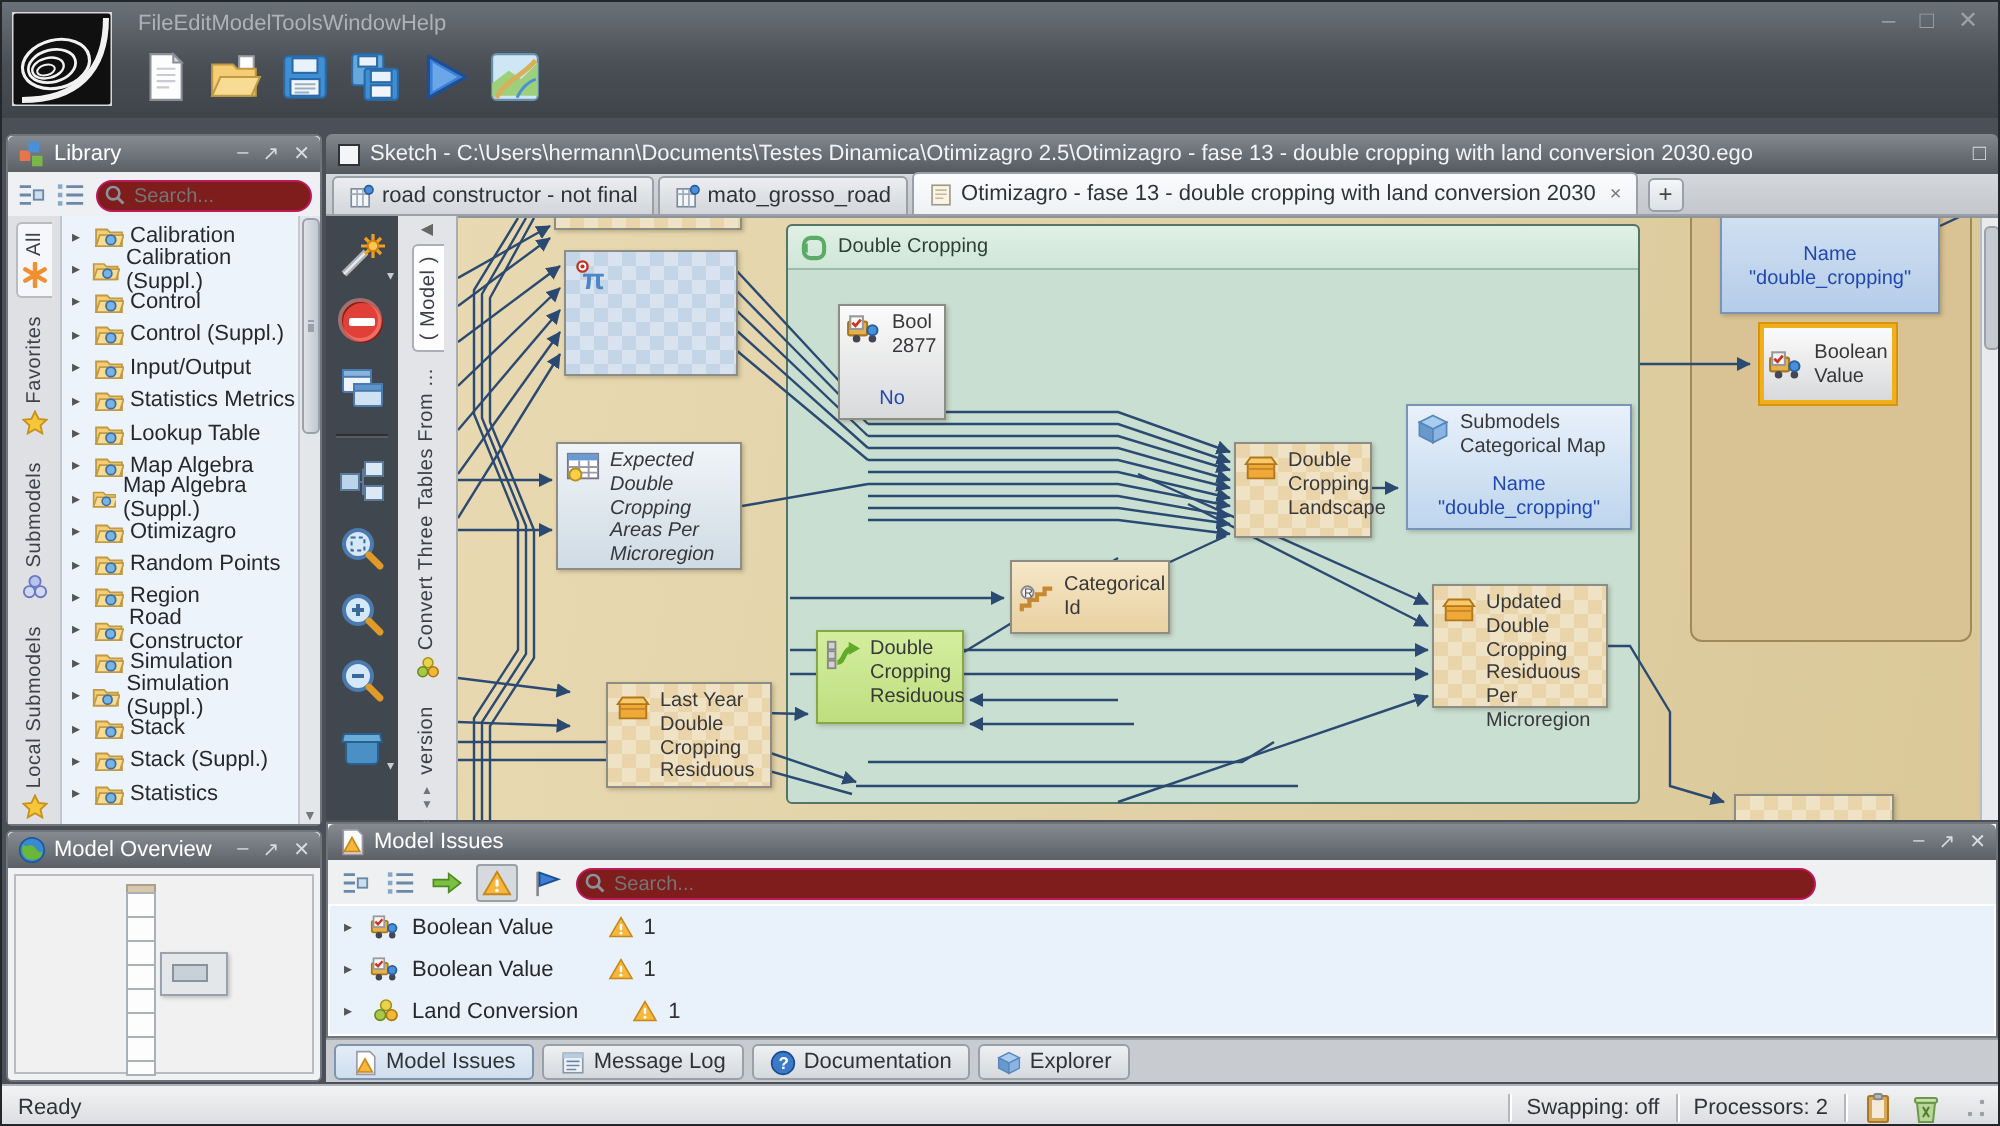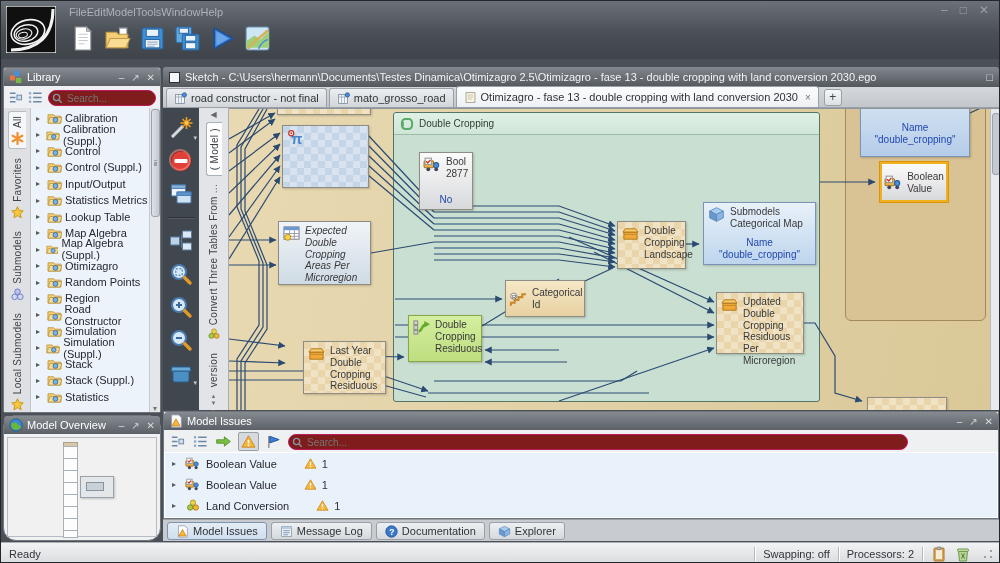--- a/index.html
+++ b/index.html
@@ -38,21 +38,21 @@
   .tree{flex:1;background:#edf3fa;overflow:hidden;padding-top:2px;}
   .trow{display:flex;align-items:center;gap:3px;height:16.4px;padding-left:5px;font-size:11px;color:#26282c;}
   .trow .tw{color:#555;font-size:8px;width:8px;}
   .trow .fic{width:15px;height:12px;}
   .trow .fic svg{width:100%;height:100%;}
   .lscroll{width:11px;background:#e4e7ea;border-left:1px solid #c6cad0;display:flex;flex-direction:column;font-size:7px;color:#777;align-items:center;}
   .lthumb{width:9px;height:108px;background:linear-gradient(90deg,#dfe3e8,#c2c8d0);border:1px solid #9aa1aa;border-radius:3px;margin-top:1px;position:relative;}
   .lthumb:after{content:"";position:absolute;left:2px;right:2px;top:50px;height:1px;box-shadow:0 2px 0 #9aa1aa,0 4px 0 #9aa1aa,0 0 0 #9aa1aa;border-top:1px solid #9aa1aa;}
   .lscroll .sdown{margin-top:auto;}
   
-  .overview{position:absolute;left:2px;top:414px;width:158px;height:126px;background:#f0f1f3;border:1px solid #70757c;border-radius:13px;}
+  .overview{position:absolute;left:2px;top:414px;width:158px;height:126px;background:#f0f1f3;border:1px solid #70757c;border-radius:3px;}
   .obody{position:absolute;left:3px;top:21px;right:3px;bottom:3px;background:#f1f1f1;border:1px solid #b8bcc2;}
   .ladder{position:absolute;left:55px;top:8px;width:15px;height:92px;background:repeating-linear-gradient(#fdfdfd 0 11px,#a8b0b8 11px 12px);border:1px solid #a8b0b8;}
   .ladder-top{position:absolute;left:55px;top:4px;width:15px;height:12px;background:#d8c8a8;border:1px solid #a8a090;}
   .onode{position:absolute;left:72px;top:38px;width:34px;height:22px;background:#e4e7ea;border:1px solid #9aa2ac;box-shadow:1px 1px 2px rgba(0,0,0,.2);}
   .onode:after{content:"";position:absolute;left:5px;top:5px;width:16px;height:7px;background:#c8d0d8;border:1px solid #8a929c;}
   
   .rightcol{position:absolute;left:162px;top:66px;width:836px;height:474px;}
   .sketchbar{height:20px;background:linear-gradient(#83888f,#53585f);border-radius:3px 3px 0 0;display:flex;align-items:center;gap:5px;padding:0 6px;color:#f2f3f5;font-size:11px;white-space:nowrap;overflow:hidden;}
   .sketchbar .doc{width:11px;height:11px;background:#f4f5f6;border:1px solid #2e3238;flex:0 0 auto;}
   .sketchbar .rst{margin-left:auto;color:#d8dbdf;font-size:11px;}

